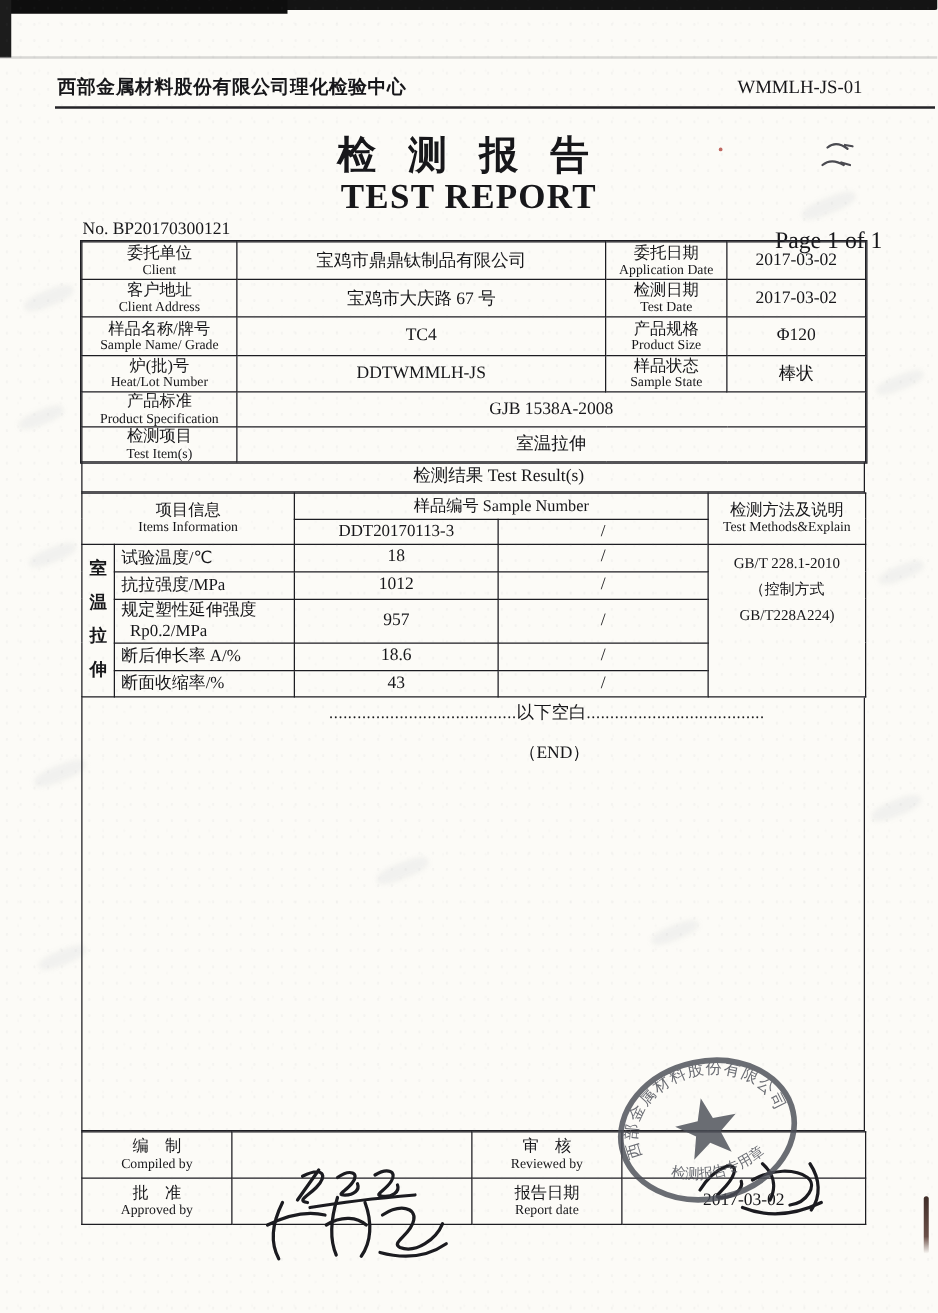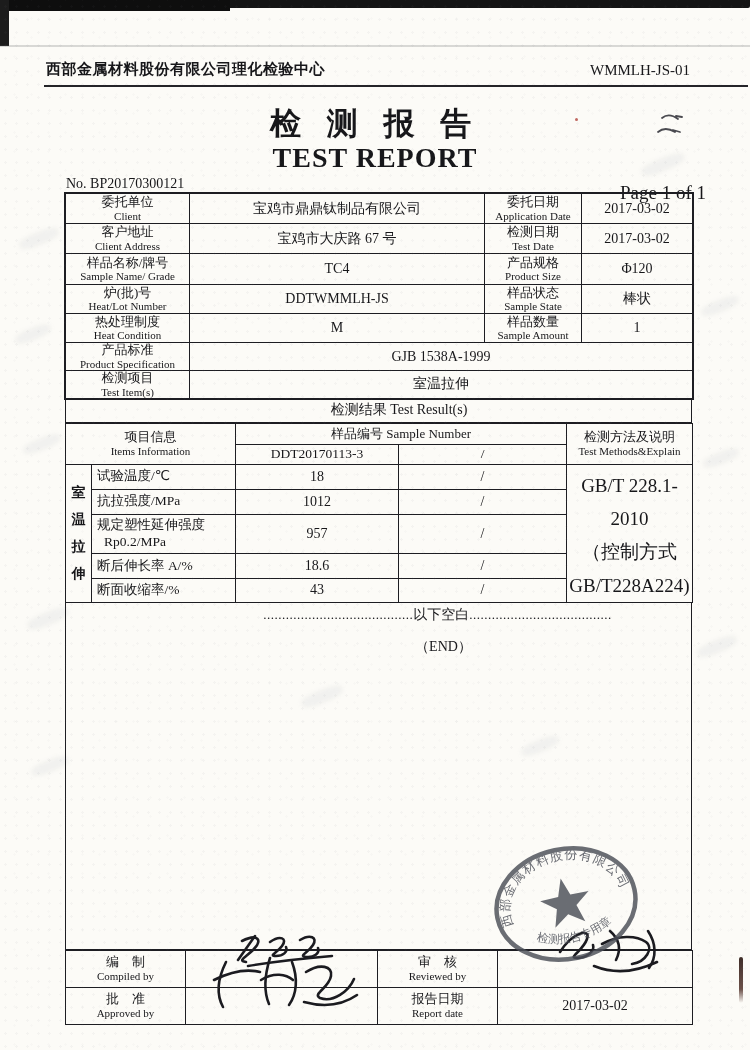--- a/index.html
+++ b/index.html
@@ -41,21 +41,21 @@
   td{border:1px solid #1d1d22;text-align:center;vertical-align:middle;padding:0 2px;overflow:hidden;box-sizing:border-box;}
   .t-outer{outline:1px solid #1d1d22;padding-left:44px;}
   .lbl{font-size:13px;line-height:1.12;}
   .lbl .en{font-size:11px;}
   .val{font-size:14px;}
   .band{width:627px;height:24px;box-sizing:border-box;border:1px solid #1d1d22;border-top:none;
         display:flex;align-items:center;justify-content:center;font-size:14px;padding-left:41px;}
   .item{font-size:13.5px;text-align:left;padding-left:5px;line-height:1.25;}
   .item .l2{padding-left:7px;}
   .subhdr{font-size:13.5px;}
-  .methods{font-size:19px;line-height:1.75;vertical-align:top;padding-top:4px;}
+  .methods{font-size:12px;line-height:1.75;vertical-align:top;padding-top:4px;}
   .vgroup{font-size:14px;font-weight:bold;padding:0;}
   .vgroup .ch{line-height:27px;}
   .blank{width:627px;height:347px;box-sizing:border-box;border:1px solid #1d1d22;border-top:none;position:relative;font-size:14px;}
   .endline{position:absolute;left:0;top:3px;width:100%;text-align:center;padding-left:118px;box-sizing:border-box;white-space:nowrap;}
   .endline .dots{letter-spacing:.5px;font-size:13px;}
   .endmark{position:absolute;left:0;top:35px;width:100%;text-align:center;padding-left:130px;box-sizing:border-box;}
   .sig-cell{position:relative;}
   .scribble{position:absolute;pointer-events:none;}
   .scribble path{fill:none;stroke:#1b1b20;stroke-width:2.6px;stroke-linecap:round;stroke-linejoin:round;}
   .stamp{position:absolute;left:478px;top:828px;pointer-events:none;opacity:.82;}
@@ -147,38 +147,26 @@
             <div>炉(批)号</div>
             <div class="en">Heat/Lot Number</div>
           </td>
       <td class="val">DDTWMMLH-JS</td>
       <td class="lbl">
             <div>样品状态</div>
             <div class="en">Sample State</div>
           </td>
       <td class="val">棒状</td>
     </tr>
-    <tr style="height:29px">
-      <td class="lbl">
-            <div>热处理制度</div>
-            <div class="en">Heat Condition</div>
-          </td>
-      <td class="val">M</td>
-      <td class="lbl">
-            <div>样品数量</div>
-            <div class="en">Sample Amount</div>
-          </td>
-      <td class="val">1</td>
-    </tr>
     <tr style="height:28px">
       <td class="lbl">
             <div>产品标准</div>
             <div class="en">Product Specification</div>
           </td>
-      <td class="val" colspan="3">GJB 1538A-1999</td>
+      <td class="val" colspan="3">GJB 1538A-2008</td>
     </tr>
     <tr style="height:27px">
       <td class="lbl">
             <div>检测项目</div>
             <div class="en">Test Item(s)</div>
           </td>
       <td class="val" colspan="3">室温拉伸</td>
     </tr>
   </tbody>
     </table>

